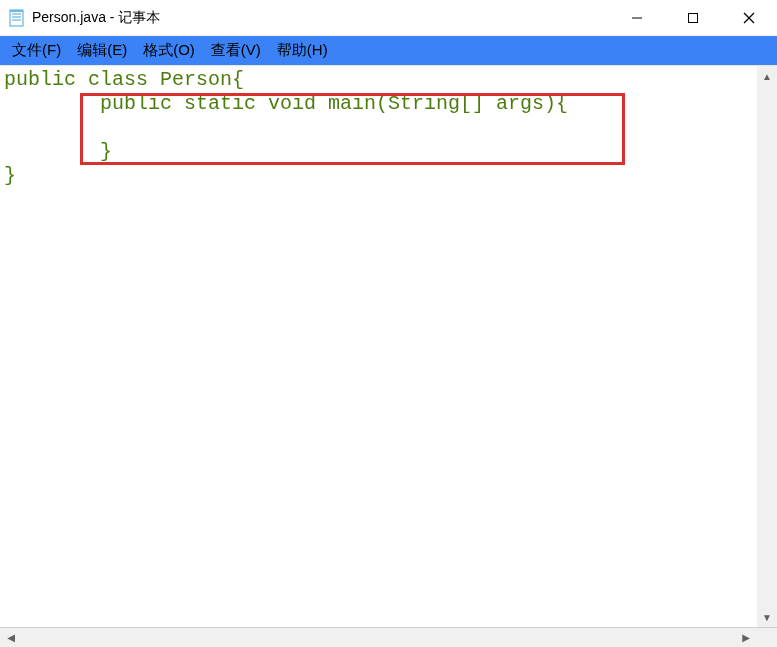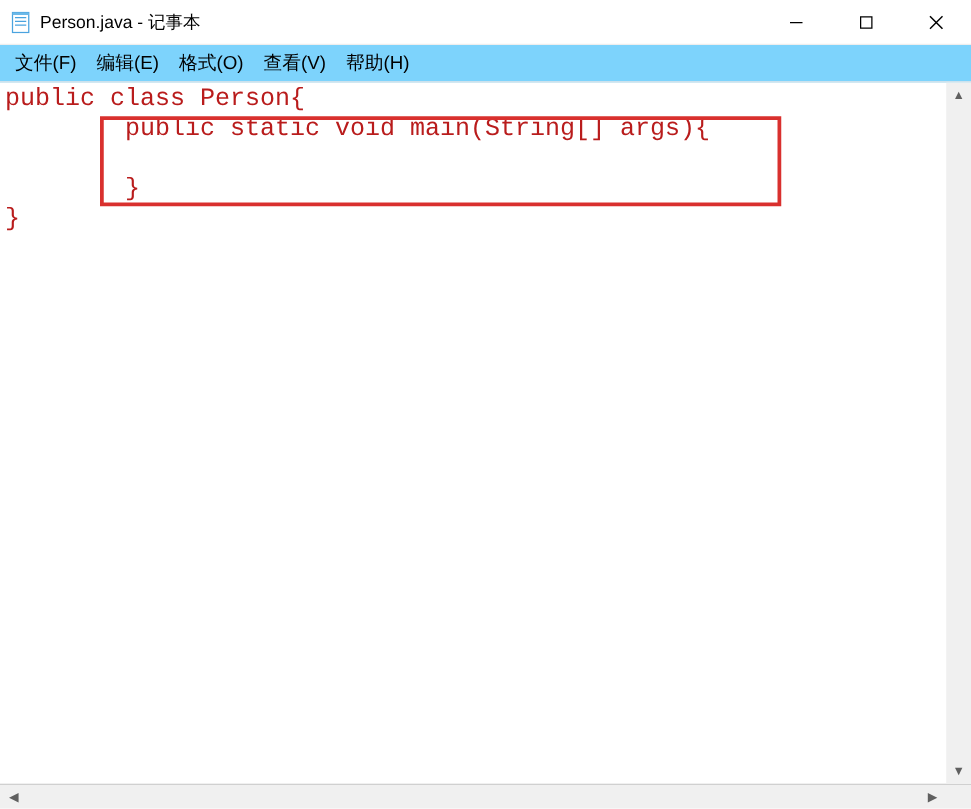--- a/index.html
+++ b/index.html
@@ -40,21 +40,21 @@
       width: 56px;
       height: 36px;
       display: flex;
       align-items: center;
       justify-content: center;
       cursor: pointer;
     }
     .win-btn svg { width: 12px; height: 12px; }
     .menubar {
       height: 30px;
-      background: #7dd3fc;
+      background: #3b82f6;
       border-bottom: 1px solid #e7e7e7;
       display: flex;
       align-items: center;
       padding-left: 4px;
       font-size: 15px;
     }
     .menu-item {
       padding: 4px 8px;
       cursor: pointer;
     }
@@ -63,21 +63,21 @@
       width: 100%;
       height: calc(647px - 36px - 30px - 20px);
       overflow: hidden;
     }
     .editor {
       font-family: "NSimSun", "SimSun", "Courier New", monospace;
       font-size: 20px;
       line-height: 24px;
       white-space: pre;
       padding: 2px 4px;
-      color: #b91c1c;
+      color: #4d7c0f;
       position: relative;
       height: 100%;
       overflow: hidden;
     }
     .highlight-box {
       position: absolute;
       border: 3px solid #d9302e;
       pointer-events: none;
       left: 80px;
       top: 27px;

